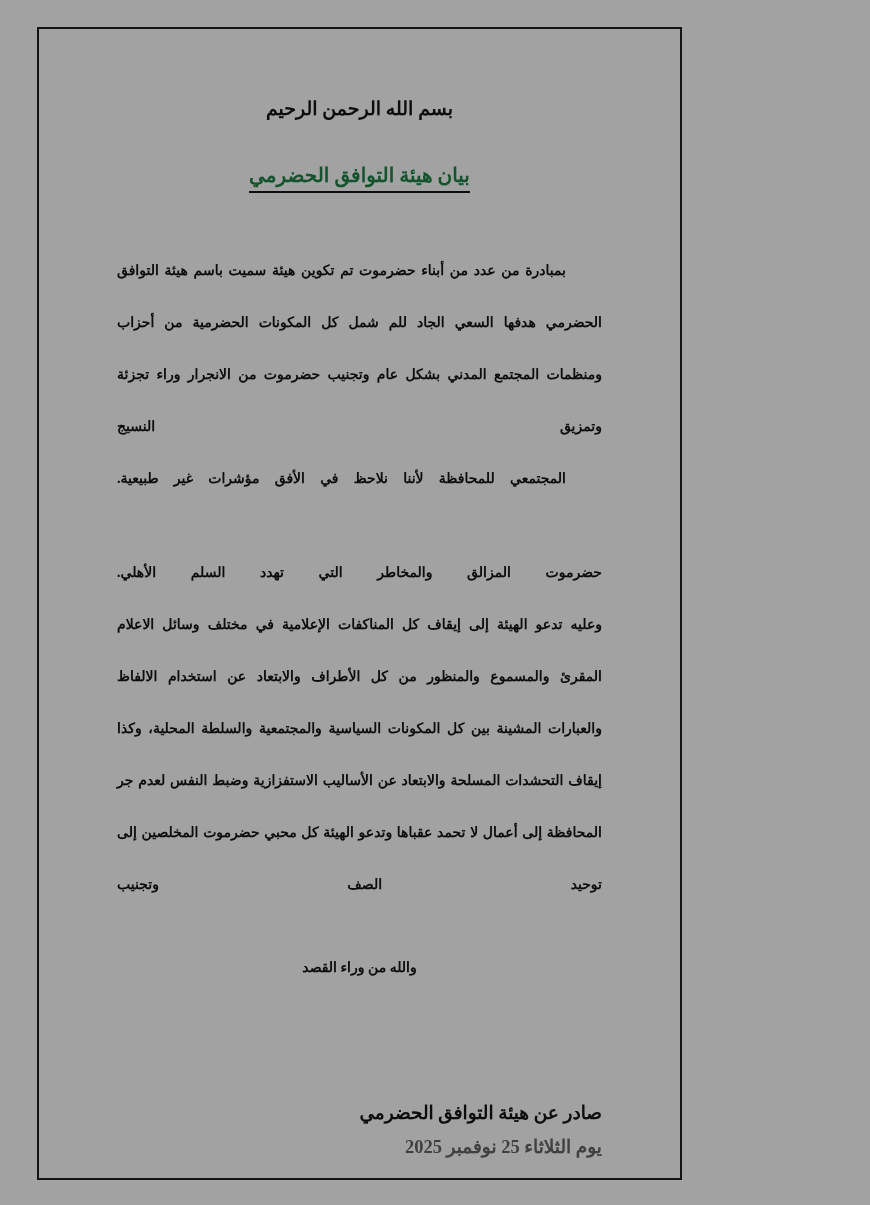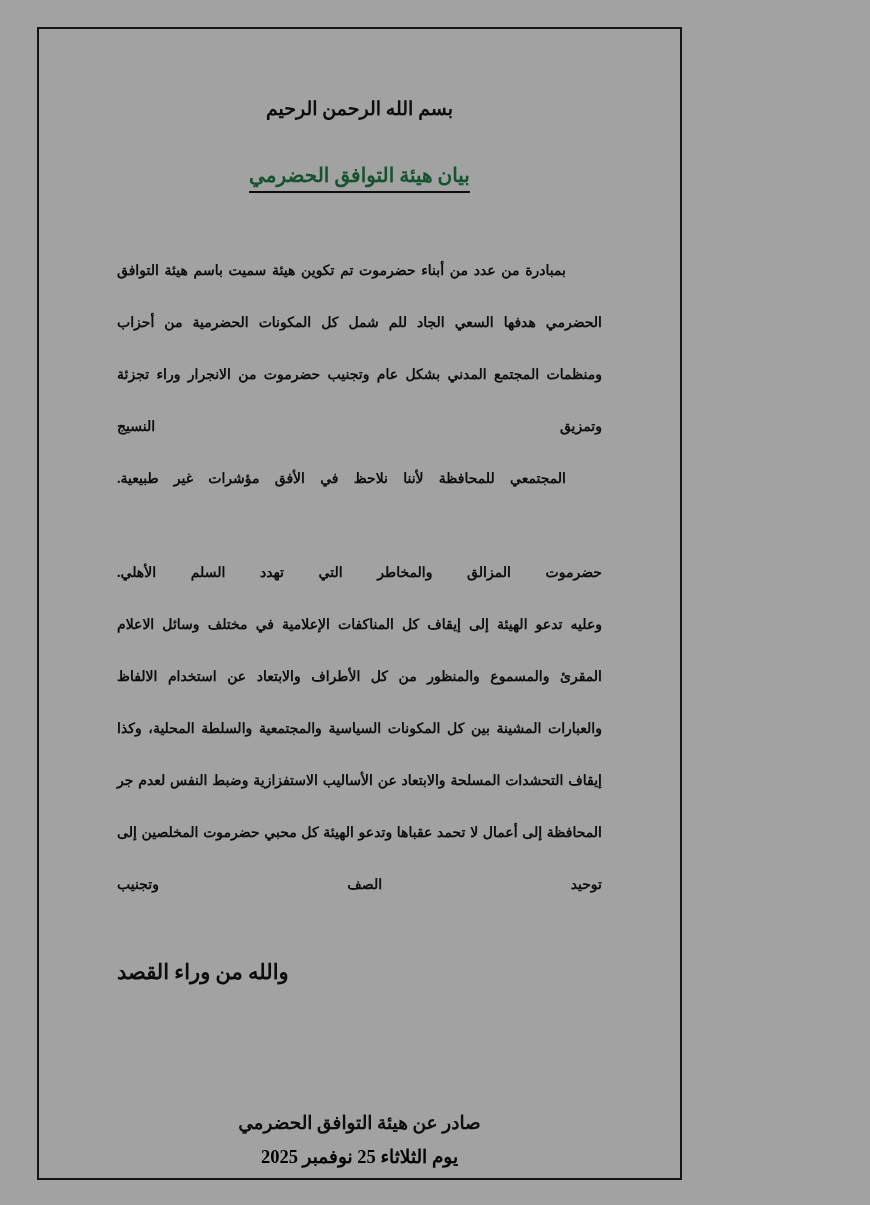--- a/index.html
+++ b/index.html
@@ -75,42 +75,42 @@
     margin-top: 42px;
   }
   .para-block.first {
     margin-top: 52px;
   }
   .para-block.first .body-para {
     text-indent: 36px;
   }
 
   .closing-line {
-    text-align: left;
-    font-size: 21px;
+    text-align: center;
+    font-size: 14px;
     font-weight: bold;
     color: #0d0d0d;
     margin: 46px 0 0 0;
     line-height: 1.5;
   }
 
   .signature {
-    text-align: center;
+    text-align: right;
     margin-top: 118px;
   }
   .signature .sig-line {
     font-size: 18.5px;
     font-weight: bold;
     color: #0d0d0d;
     line-height: 1.85;
   }
   .signature .sig-date {
     font-size: 18.5px;
     font-weight: bold;
-    color: #000000;
+    color: #404040;
     line-height: 1.85;
   }
 </style>
 </head>
 <body>
 
 <div class="page">
   <div class="page-inner">
 
     <div class="basmala">بسم الله الرحمن الرحيم</div>

